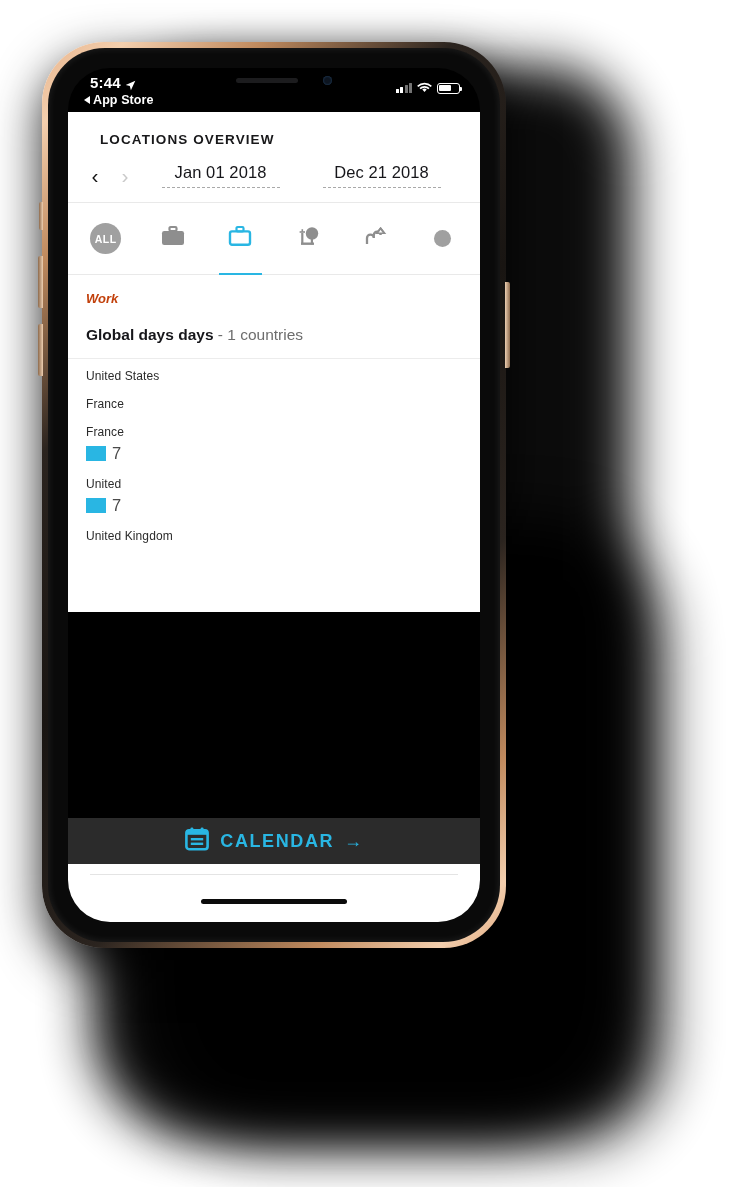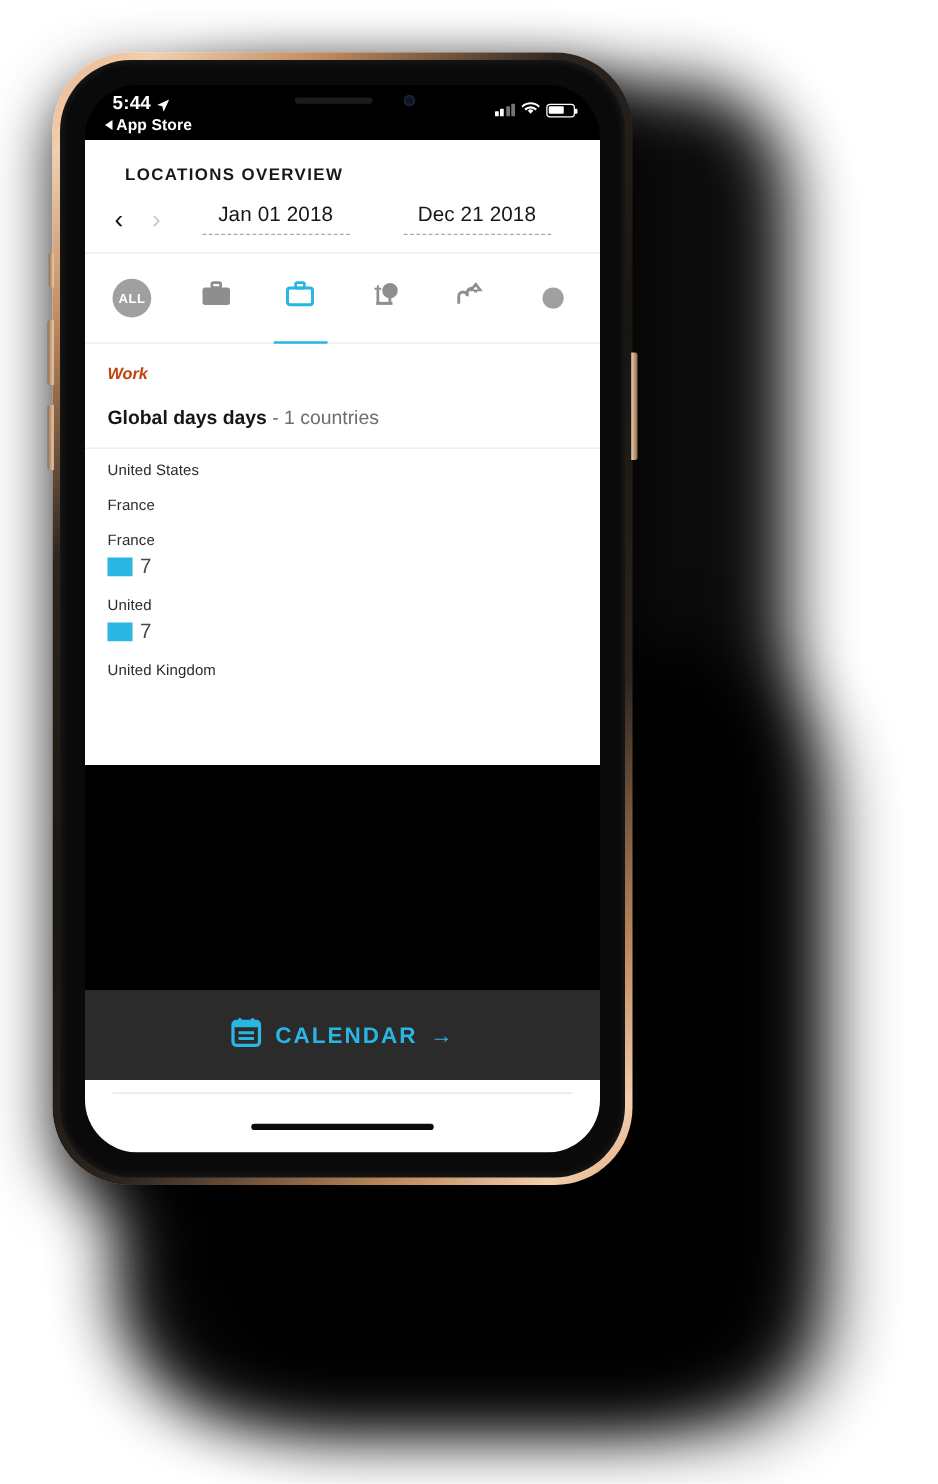--- a/index.html
+++ b/index.html
@@ -273,21 +273,21 @@
   .bar-item { margin-bottom: 14px; }
   .bar-name { font-size: 12px; color: #2b2b2b; margin-bottom: 5px; letter-spacing:0.1px; }
   .bar-row { display: flex; align-items: center; gap: 6px; }
   .bar-fill { height: 15px; background: #29b6e3; flex: 0 0 auto; }
   .bar-val { font-size: 16.5px; color: #4a4a4a; }
 
   
   .calendar-bar {
     position: absolute;
     left: 0; right: 0; bottom: 58px;
-    height: 72px;
+    height: 46px;
     background: #2b2b2b;
     display: flex; align-items: center; justify-content: center;
     gap: 10px;
     z-index: 20;
   }
   .cal-label {
     color: #29b6e3; font-size: 18px; font-weight: bold;
     letter-spacing: 1.6px;
   }
 

